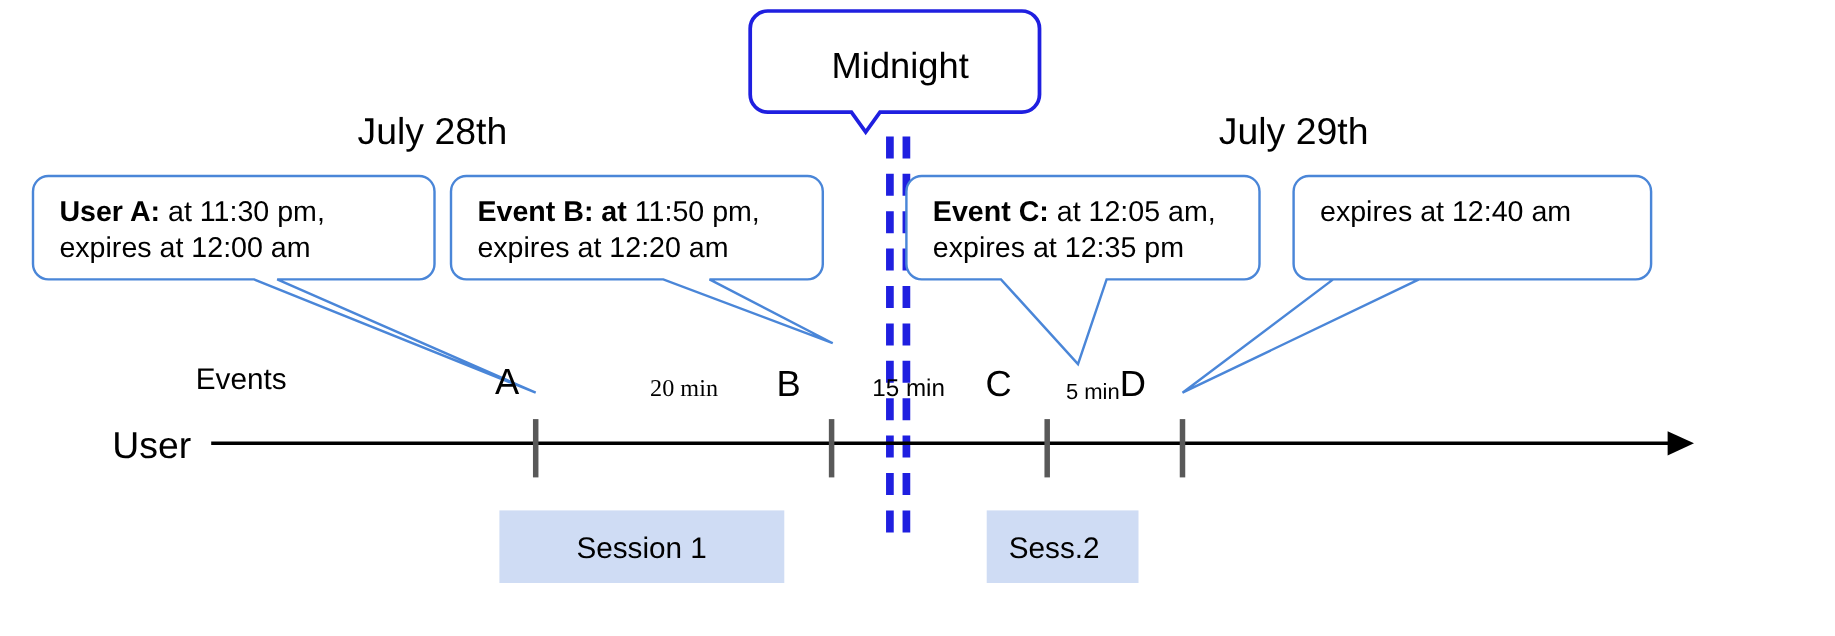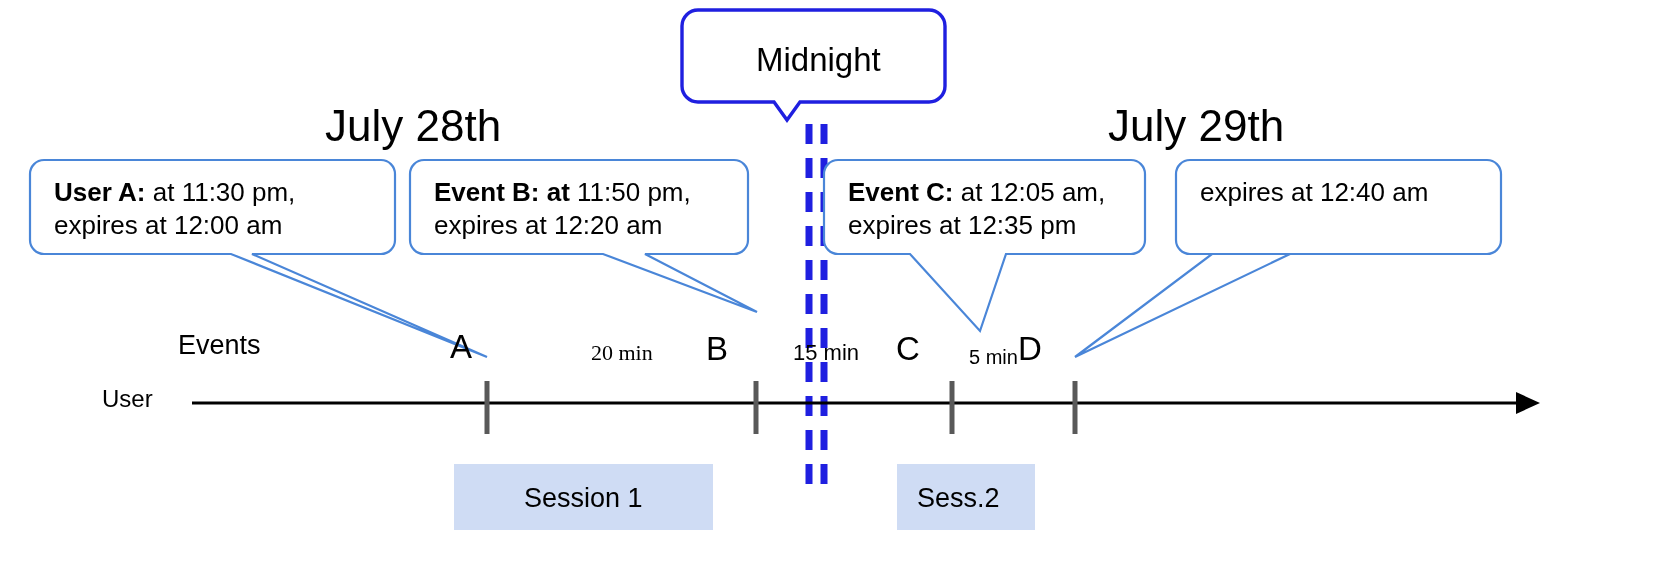--- a/index.html
+++ b/index.html
@@ -21,24 +21,24 @@
     width: 1668px;
     height: 578px;
   }
   .lbl {
     position: absolute;
     color: #000000;
     white-space: nowrap;
     line-height: 1.18;
   }
   .date-label {
-    font-size: 44px;
+    font-size: 34px;
   }
   .axis-name {
-    font-size: 24px;
+    font-size: 34px;
   }
   .events-name {
     font-size: 27px;
   }
   .event-letter {
     font-size: 33px;
   }
   .gap-label {
     font-size: 22px;
   }

